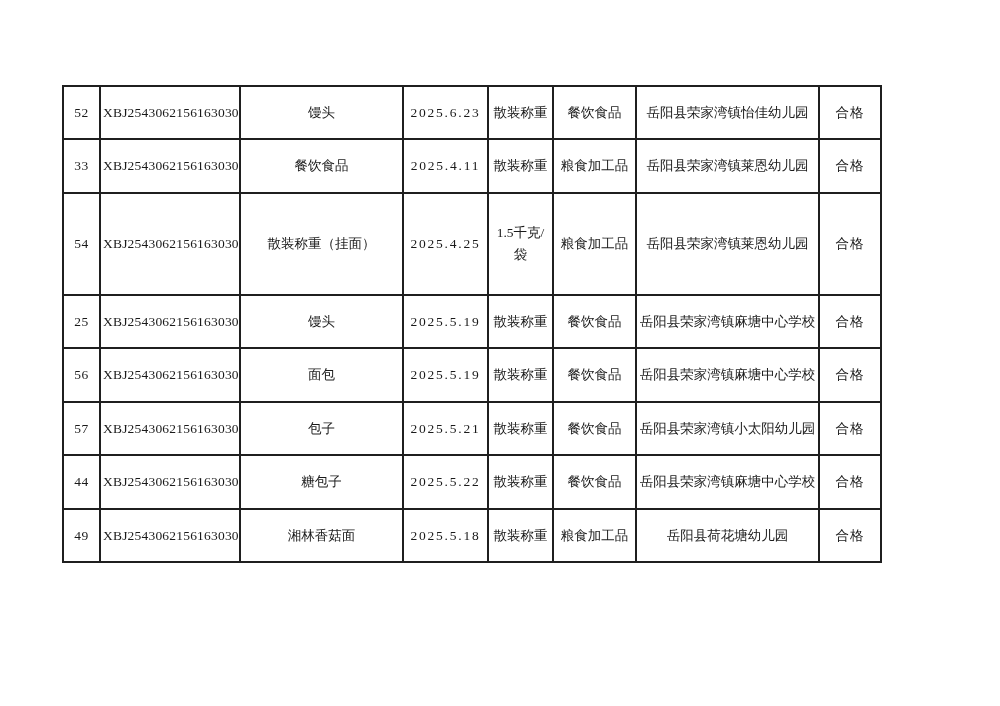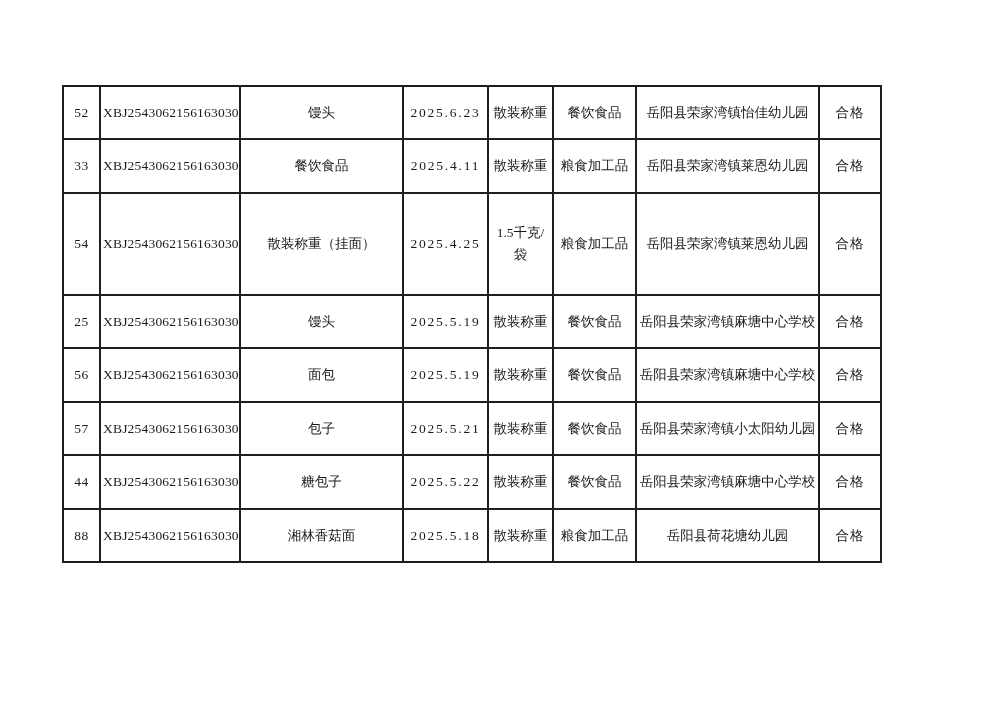--- a/index.html
+++ b/index.html
@@ -120,21 +120,21 @@
           <td class="col-no">44</td>
           <td class="col-code">XBJ25430621561630307</td>
           <td class="col-product">糖包子</td>
           <td class="col-date">2025.5.22</td>
           <td class="col-spec">散装称重</td>
           <td class="col-category">餐饮食品</td>
           <td class="col-org">岳阳县荣家湾镇麻塘中心学校</td>
           <td class="col-result">合格</td>
         </tr>
         <tr>
-          <td class="col-no">88</td>
+          <td class="col-no">49</td>
           <td class="col-code">XBJ25430621561630308</td>
           <td class="col-product">湘林香菇面</td>
           <td class="col-date">2025.5.18</td>
           <td class="col-spec">散装称重</td>
           <td class="col-category">粮食加工品</td>
           <td class="col-org">岳阳县荷花塘幼儿园</td>
           <td class="col-result">合格</td>
         </tr>
       </tbody>
   </table>

